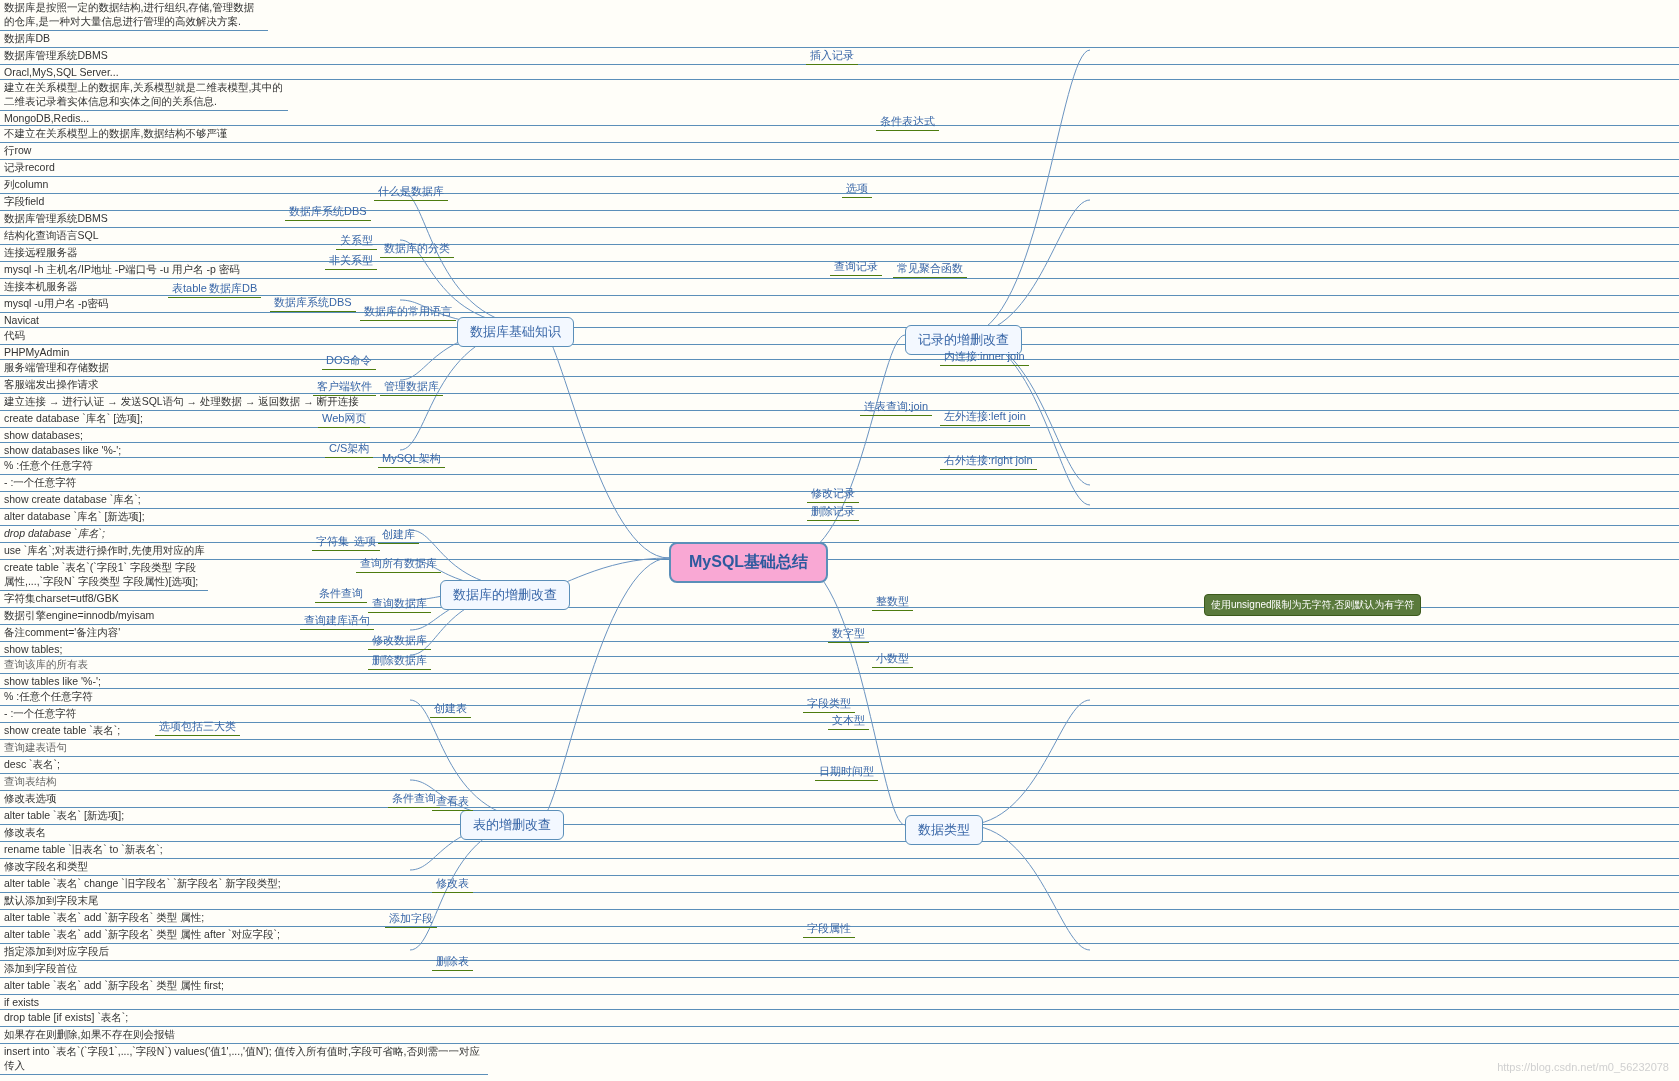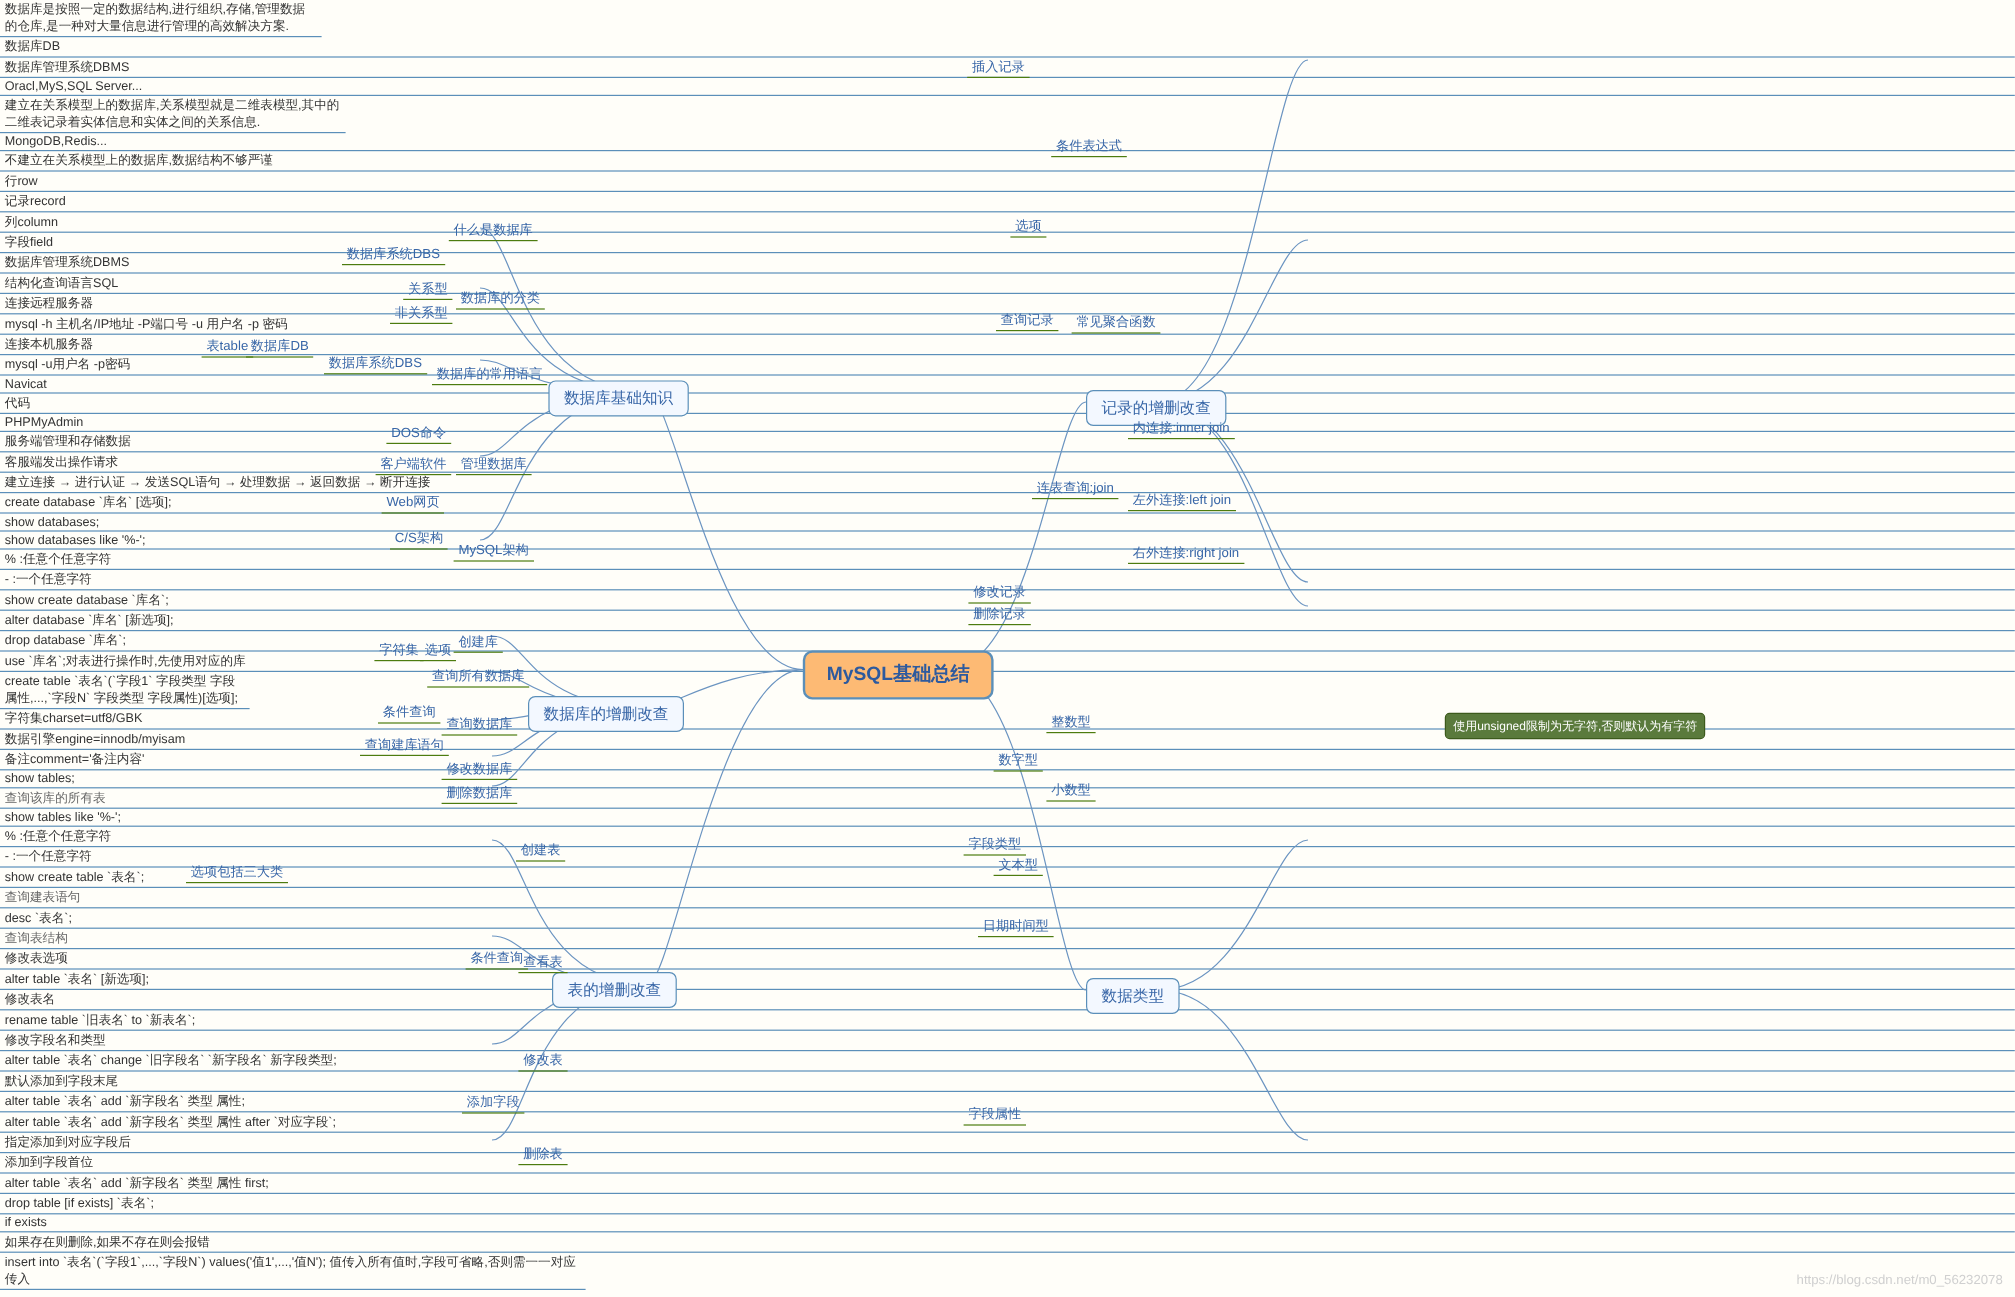--- a/index.html
+++ b/index.html
@@ -31,21 +31,21 @@
     border-radius: 6px;
     background: #fff;
     padding: 3px 8px;
     color: #4b6ea9;
     white-space: nowrap;
     font-size: 11px;
     box-sizing: border-box;
   }
   .root {
     border: 2px solid #5b8fb9;
-    background: #fdba74;
+    background: #f9a8d4;
     font-size: 16px;
     font-weight: bold;
     color: #2d5a9e;
     padding: 8px 18px;
     border-radius: 8px;
   }
   .major {
     border: 1px solid #5b8fb9;
     background: #f3f8ff;
     font-size: 13px;
@@ -188,21 +188,21 @@
 <div class="leaf" style="left:180px; top:585px;">show databases like '%-';</div>
 <div class="leaf" style="left:85px; top:577px;">% :任意个任意字符</div>
 <div class="leaf" style="left:98px; top:593px;">- :一个任意字符</div>
 <div class="node inner" style="left:300px; top:612px;">查询建库语句</div>
 <div class="leaf" style="left:155px; top:612px;">show create database `库名`;</div>
 
 <div class="node inner" style="left:368px; top:632px;">修改数据库</div>
 <div class="leaf" style="left:220px; top:632px;">alter database `库名` [新选项];</div>
 
 <div class="node inner" style="left:368px; top:652px;">删除数据库</div>
-<div class="leaf" style="left:258px; top:652px;">drop database `库名`;</div>
+<div class="leaf" style="left:258px; top:652px;font-style:italic;">drop database `库名`;</div>
 
 <div class="node inner" style="left:430px; top:700px;">创建表</div>
 <div class="leaf" style="left:240px; top:685px;">use `库名`;对表进行操作时,先使用对应的库</div>
 <div class="leaf" style="left:230px; top:700px; width:200px; white-space:normal;">create table `表名`(`字段1` 字段类型 字段属性,...,`字段N` 字段类型 字段属性)[选项];</div>
 <div class="node inner" style="left:155px; top:718px;">选项包括三大类</div>
 <div class="leaf" style="left:45px; top:703px;">字符集charset=utf8/GBK</div>
 <div class="leaf" style="left:10px; top:719px;">数据引擎engine=innodb/myisam</div>
 <div class="leaf" style="left:30px; top:735px;">备注comment='备注内容'</div>
 
 <div class="node inner" style="left:432px; top:793px;">查看表</div>
@@ -226,22 +226,22 @@
 <div class="leaf" style="left:115px; top:880px;">alter table `表名` change `旧字段名` `新字段名` 新字段类型;</div>
 <div class="node inner" style="left:385px; top:910px;">添加字段</div>
 <div class="leaf" style="left:290px; top:896px;">默认添加到字段末尾</div>
 <div class="leaf" style="left:120px; top:896px;">alter table `表名` add `新字段名` 类型 属性;</div>
 <div class="leaf" style="left:50px; top:912px;">alter table `表名` add `新字段名` 类型 属性 after `对应字段`;</div>
 <div class="leaf" style="left:280px; top:912px;">指定添加到对应字段后</div>
 <div class="leaf" style="left:290px; top:928px;">添加到字段首位</div>
 <div class="leaf" style="left:100px; top:928px;">alter table `表名` add `新字段名` 类型 属性 first;</div>
 
 <div class="node inner" style="left:432px; top:953px;">删除表</div>
+<div class="leaf" style="left:390px; top:962px;">if exists</div>
 <div class="leaf" style="left:295px; top:946px;">drop table [if exists] `表名`;</div>
-<div class="leaf" style="left:390px; top:962px;">if exists</div>
 <div class="leaf" style="left:238px; top:962px;">如果存在则删除,如果不存在则会报错</div>
 
 <div class="node inner" style="left:806px; top:47px;">插入记录</div>
 <div class="leaf" style="left:858px; top:38px; width:480px; white-space:normal;">insert into `表名`(`字段1`,...,`字段N`) values('值1',...,'值N'); 值传入所有值时,字段可省略,否则需一一对应传入</div>
 
 <div class="node inner" style="left:842px; top:180px;">选项</div>
 <div class="node inner" style="left:876px; top:113px;">条件表达式</div>
 
 <div class="node inner" style="left:830px; top:258px;">查询记录</div>
 <div class="node inner" style="left:893px; top:260px;">常见聚合函数</div>

